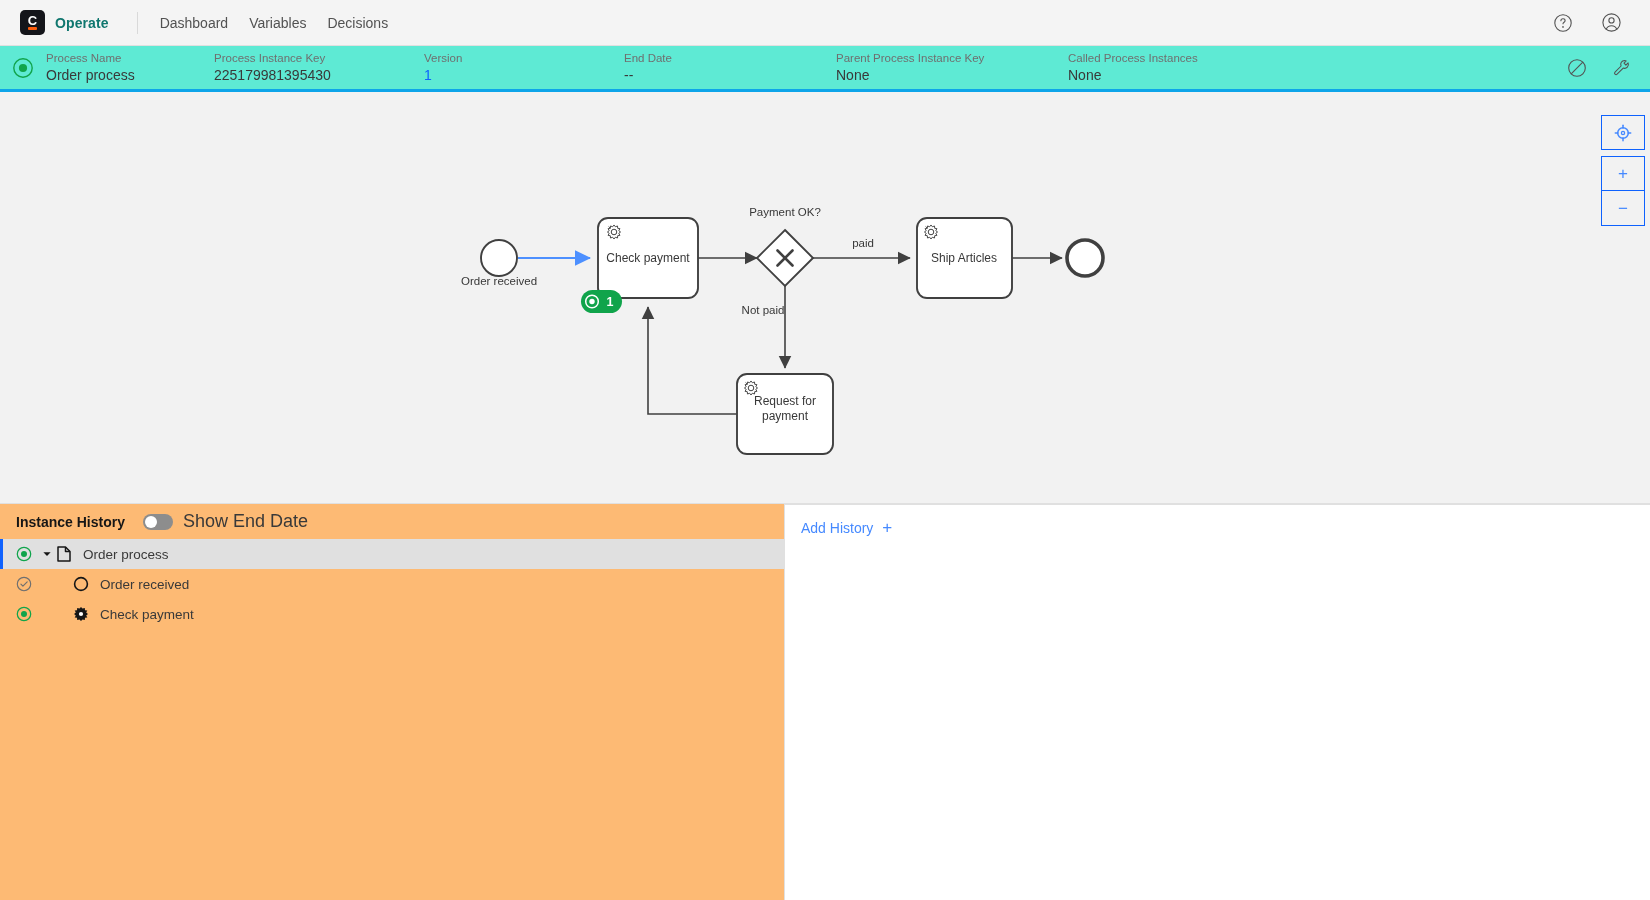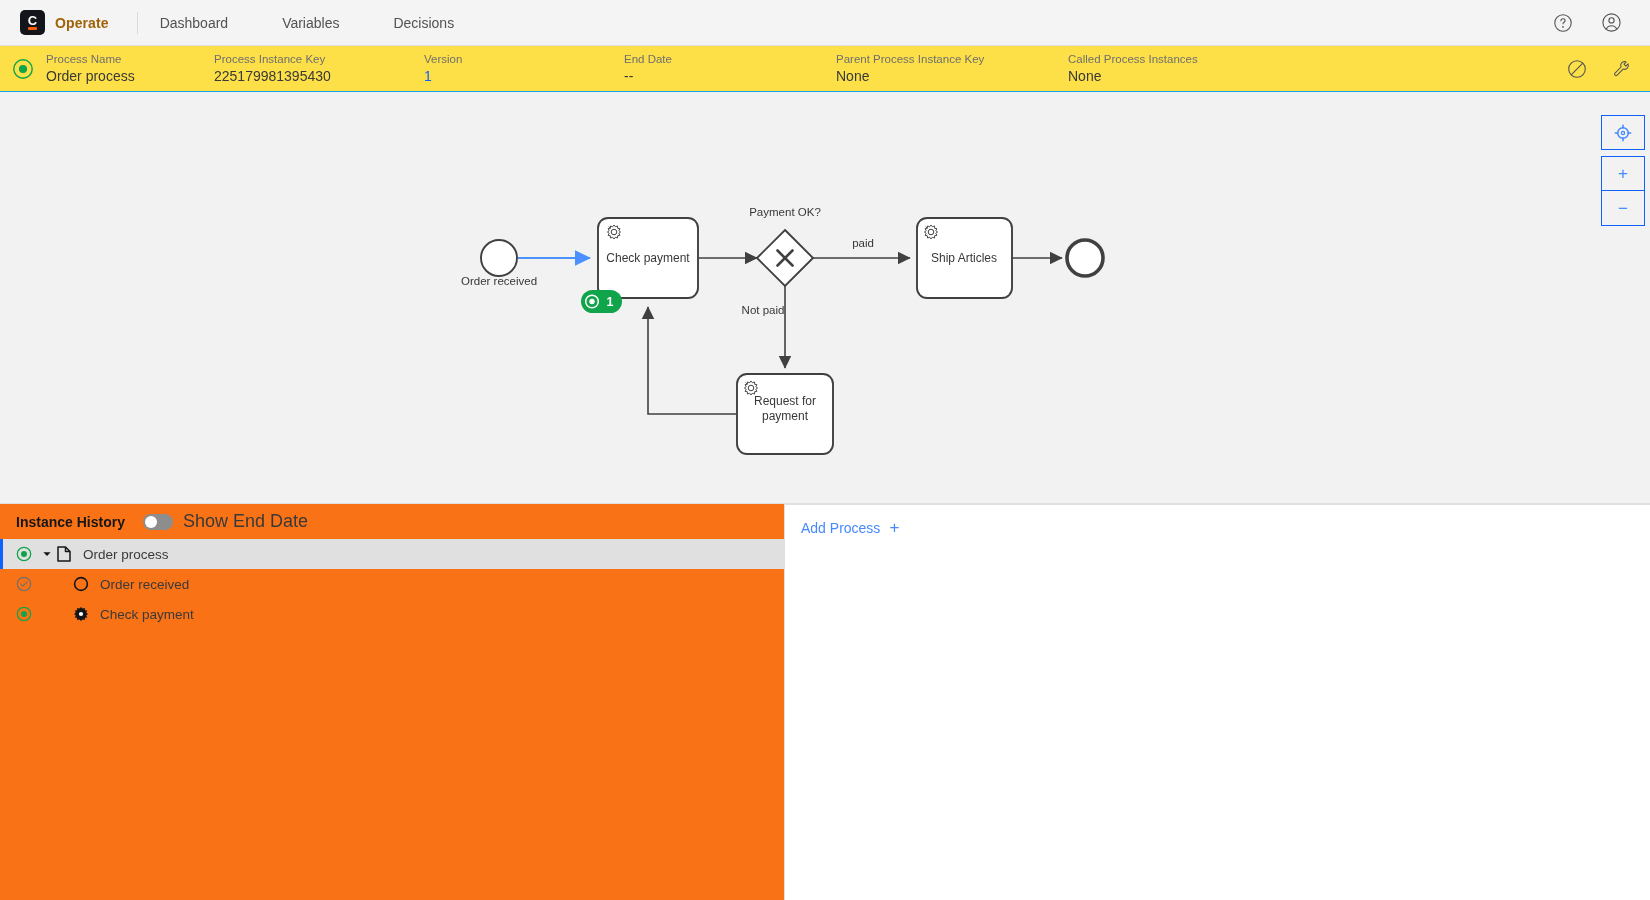--- a/index.html
+++ b/index.html
@@ -16,31 +16,31 @@
     border-bottom: 1px solid #e0e0e0;
     display: flex; align-items: center; padding: 0 16px;
   }
   .brand { display: flex; align-items: center; gap: 10px; padding-left: 4px; }
   .brand-logo {
     width: 25px; height: 25px; background: #14151a; border-radius: 5px;
     display: flex; flex-direction: column; align-items: center; justify-content: center; gap: 1px;
   }
   .brand-logo .c { color: #fff; font-size: 13px; font-weight: 700; line-height: 11px; font-family: "Liberation Sans", sans-serif; }
   .brand-logo .bar { width: 9px; height: 3px; background: #fc5d0d; border-radius: 1px; }
-  .brand-name { font-size: 14px; font-weight: 700; color: #a16207; letter-spacing: .1px; }
+  .brand-name { font-size: 14px; font-weight: 700; color: #0f766e; letter-spacing: .1px; }
   .nav-divider { width: 1px; height: 22px; background: #d9d9d9; margin: 0 22px 0 28px; }
-  .navlinks { display: flex; align-items: flex-end; gap: 54px; }
+  .navlinks { display: flex; align-items: flex-end; gap: 21px; }
   .navlink { font-size: 14px; color: #525252; cursor: pointer; }
   .topnav-right { margin-left: auto; display: flex; align-items: center; gap: 22px; padding-right: 10px; }
   .icon-btn { width: 26px; height: 26px; display: flex; align-items: center; justify-content: center; cursor: pointer; color: #525252; }
 
   
   .inst-header {
-    height: 46px; flex: 0 0 46px; background: #fde047;
-    border-bottom: 1px solid #0ea5e9;
+    height: 46px; flex: 0 0 46px; background: #5eead4;
+    border-bottom: 3px solid #0ea5e9;
     display: flex; align-items: center; padding: 0 16px 0 12px;
   }
   .state-icon { width: 22px; height: 22px; margin-right: 12px; flex: 0 0 22px; }
   .meta { display: flex; align-items: flex-start; flex: 1 1 auto; min-width: 0; }
   .meta-col { display: flex; flex-direction: column; justify-content: center; padding-right: 10px; }
   .meta-label { font-size: 11.5px; color: #6f6f6f; line-height: 15px; white-space: nowrap; }
   .meta-value { font-size: 14px; color: #393939; line-height: 19px; white-space: nowrap; }
   .meta-value.link { color: #0f62fe; cursor: pointer; }
   .inst-actions { display: flex; align-items: center; gap: 18px; margin-left: auto; padding-left: 20px; }
 
@@ -51,21 +51,21 @@
   .zoom-btn {
     width: 44px; height: 35px; border: 1px solid #0f62fe; background: #f2f2f2;
     display: flex; align-items: center; justify-content: center; cursor: pointer; color: #4589ff;
   }
   .zoom-btn.reset { margin-bottom: 6px; }
   .zoom-btn.minus { border-top: none; }
   .zoom-btn .pm { font-size: 17px; line-height: 17px; color: #4589ff; }
 
   
   .bottom { flex: 1 1 auto; display: flex; min-height: 0; border-top: 1px solid #e0e0e0; }
-  .history-panel { width: 784px; flex: 0 0 784px; background: #f97316; display: flex; flex-direction: column; min-width: 0; }
+  .history-panel { width: 784px; flex: 0 0 784px; background: #fdba74; display: flex; flex-direction: column; min-width: 0; }
   .history-head { height: 35px; flex: 0 0 35px; display: flex; align-items: center; padding: 0 16px; gap: 18px; }
   .panel-title { font-size: 14px; font-weight: 700; color: #161616; }
   .toggle-wrap { display: flex; align-items: center; gap: 10px; }
   .toggle { width: 30px; height: 16px; border-radius: 8px; background: #8d8d8d; position: relative; cursor: pointer; }
   .toggle .knob { position: absolute; left: 2px; top: 2px; width: 12px; height: 12px; border-radius: 50%; background: #fff; }
   .toggle-label { font-size: 18px; color: #393939; text-align: right; }
   .tree { flex: 1 1 auto; overflow: hidden; padding-top: 0; }
   .tree-row { height: 30px; display: flex; align-items: center; position: relative; font-size: 13.5px; color: #393939; cursor: pointer; }
   .tree-row.selected { background: #e0e0e0; }
   .tree-row.selected::before { content: ""; position: absolute; left: 0; top: 0; bottom: 0; width: 3px; background: #0f62fe; }
@@ -350,20 +350,20 @@
           </span>
           <span class="tree-label">Check payment</span>
         </div>
 
       </div>
     </div>
 
     <div class="vars-panel">
       <div class="vars-footer">
         <span class="add-var">
-          <span>Add Process</span>
+          <span>Add History</span>
           <span class="plus">+</span>
         </span>
       </div>
     </div>
 
   </div>
 </div>
 
 </body></html>

